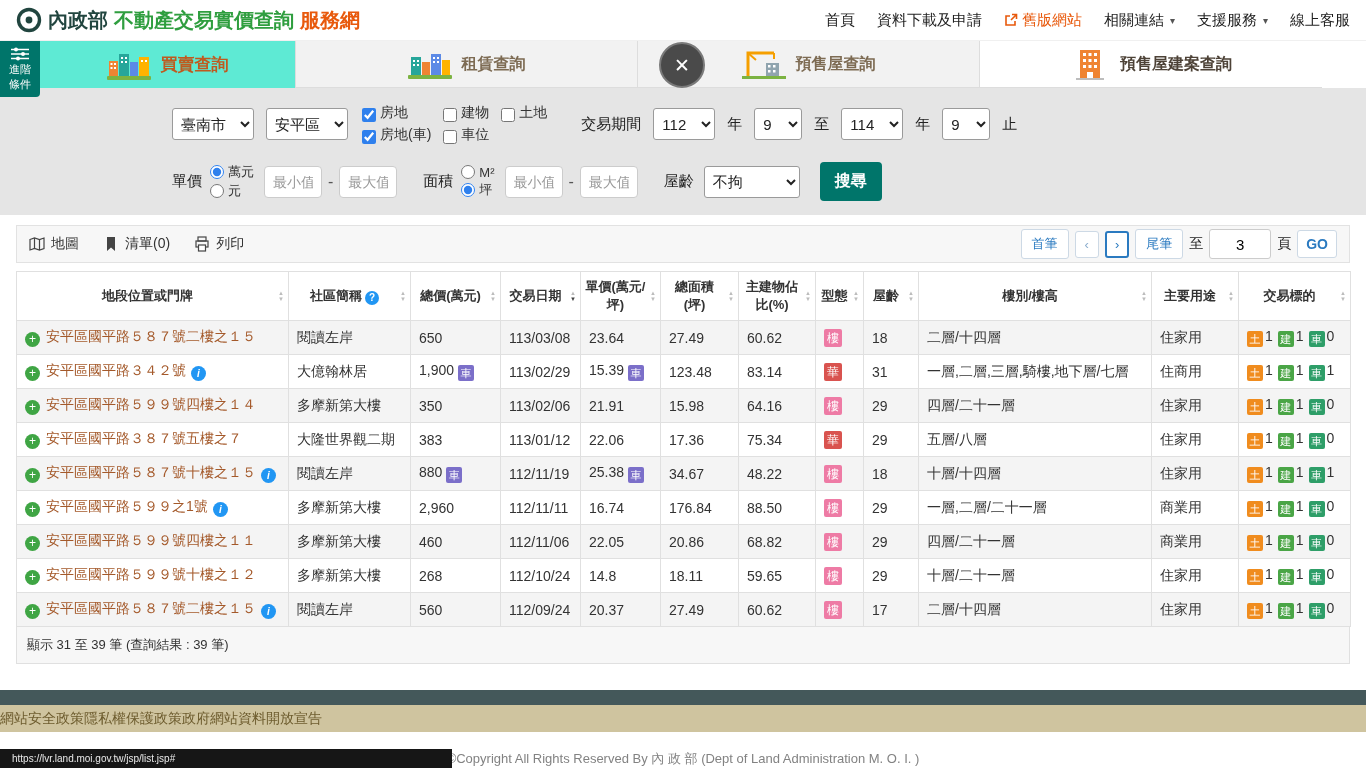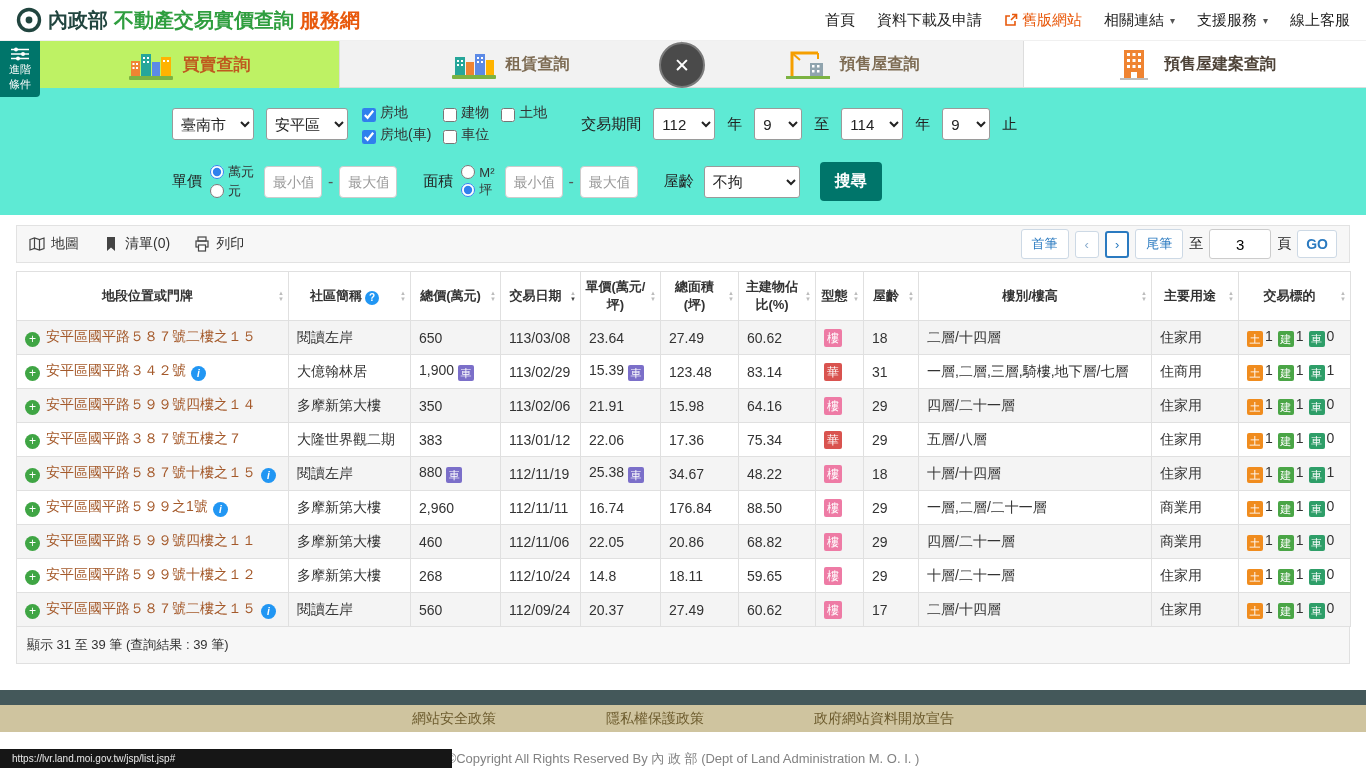--- a/index.html
+++ b/index.html
@@ -16,32 +16,32 @@
 .logo-suffix{font-size:20px;font-weight:bold;color:#e8590c}
 .topnav{display:flex;align-items:center;gap:22px;font-size:15px;color:#1d1d1d}
 .topnav .nav-item{display:flex;align-items:center;gap:4px}
 .topnav .old{color:#e8590c}
 .caret{font-size:10px;color:#555;margin-left:2px}
 
 
 .tabstrip{position:relative;height:48px;display:flex;background:#fff;border-top:1px solid #f0f0f0}
 .tab-spacer{width:40px;border-bottom:1px solid #ddd}
 .tab{display:flex;align-items:center;justify-content:center;gap:10px;border-right:1px solid #ddd;border-bottom:1px solid #ddd;cursor:pointer}
-.tab1{width:300px;background:#bef264;border-bottom:none}
+.tab1{width:256px;background:#5eead4;border-bottom:none}
 .tab2,.tab3{width:342px;background:#f2f2f2}
 .tab4{width:342px;background:#fff;border-right:none}
 .tab-label{font-weight:bold;font-size:17px}
 .tab1 .tab-label{color:#bf5a1f}
 .tab2 .tab-label,.tab3 .tab-label{color:#7d6b53;font-size:16px}
 .tab4 .tab-label{color:#4d4237;font-size:16px}
 .side-tab{position:absolute;left:0;top:0;width:40px;height:56px;background:#00756a;color:#fff;display:flex;flex-direction:column;align-items:center;justify-content:center;gap:2px;font-size:11px;line-height:13px;z-index:6;cursor:pointer;border-radius:0 0 4px 0}
 .close-btn{position:absolute;left:659px;top:1px;width:46px;height:46px;border-radius:50%;background:#4a4a4a;border:2px solid #7a7a7a;color:#fff;font-size:19px;z-index:8;display:flex;align-items:center;justify-content:center}
 
 
-.search-panel{padding:16px 0 14px;background:#5eead4}
+.search-panel{padding:16px 0 14px;background:#e5e5e5}
 .frow{display:flex;align-items:center;margin-left:172px}
 .frow1{gap:12px}
 .frow2{margin-top:18px;gap:4px}
 select{height:32px;border:1px solid #9a9a9a;border-radius:3px;background:#fff;font-size:15px;padding:0 4px;font-family:inherit;color:#222}
 .sel-city,.sel-dist{width:82px}
 .cb-grid{display:grid;grid-template-columns:auto auto auto;gap:4px 12px;font-size:14px;margin-left:2px}
 .cb{display:flex;align-items:flex-end;gap:4px;white-space:nowrap;cursor:pointer}
 input[type=checkbox],input[type=radio]{accent-color:#2f80ed;width:14px;height:14px;cursor:pointer}
 .road-input{width:122px;height:38px;border:1px solid #ccc;border-radius:4px;padding:0 10px;font-size:15px;font-family:inherit}
 .lbl{font-size:15px;color:#222;white-space:nowrap}
@@ -84,21 +84,21 @@
 .tg-b{background:#4aa546}
 .tg-c{background:#2e9e68}
 .help{display:inline-flex;align-items:center;justify-content:center;width:14px;height:14px;border-radius:50%;background:#2196f3;color:#fff;font-size:10px;font-weight:bold;margin-left:3px;vertical-align:-1px;cursor:pointer}
 .sort{position:absolute;right:4px;top:50%;transform:translateY(-50%);display:flex;flex-direction:column;gap:1px}
 .sort i{font-style:normal;font-size:6px;line-height:5px;color:#bcbcbc}
 .sort.active .dn{color:#444}
 .summary{width:1334px;margin:0 16px;border:1px solid #e0e0e0;border-top:none;background:#f7f7f7;padding:9px 10px;font-size:13px;color:#333}
 
 
 .footer-dark{height:15px;background:#44585a;margin-top:26px}
-.footer-tan{height:27px;background:#cfc49f;display:flex;align-items:center;justify-content:center;gap:110px;font-size:14px;color:#6d5c2e}
+.footer-tan{height:27px;background:#cfc49f;display:flex;align-items:center;justify-content:flex-start;font-size:14px;color:#6d5c2e}
 .copyright{text-align:center;color:#828282;font-size:13px;margin-top:18px}
 .statusbar{position:fixed;left:0;bottom:0;background:#161616;color:#e9e9e9;font-size:10px;padding:4px 12px;width:452px;white-space:nowrap}
 .icon16{width:16px;height:16px;display:inline-block}
 </style>
 </head>
 <body>
 
 <header class="topbar">
   <a class="logo">
     <span class="icon16" style="width:26px;height:26px">

